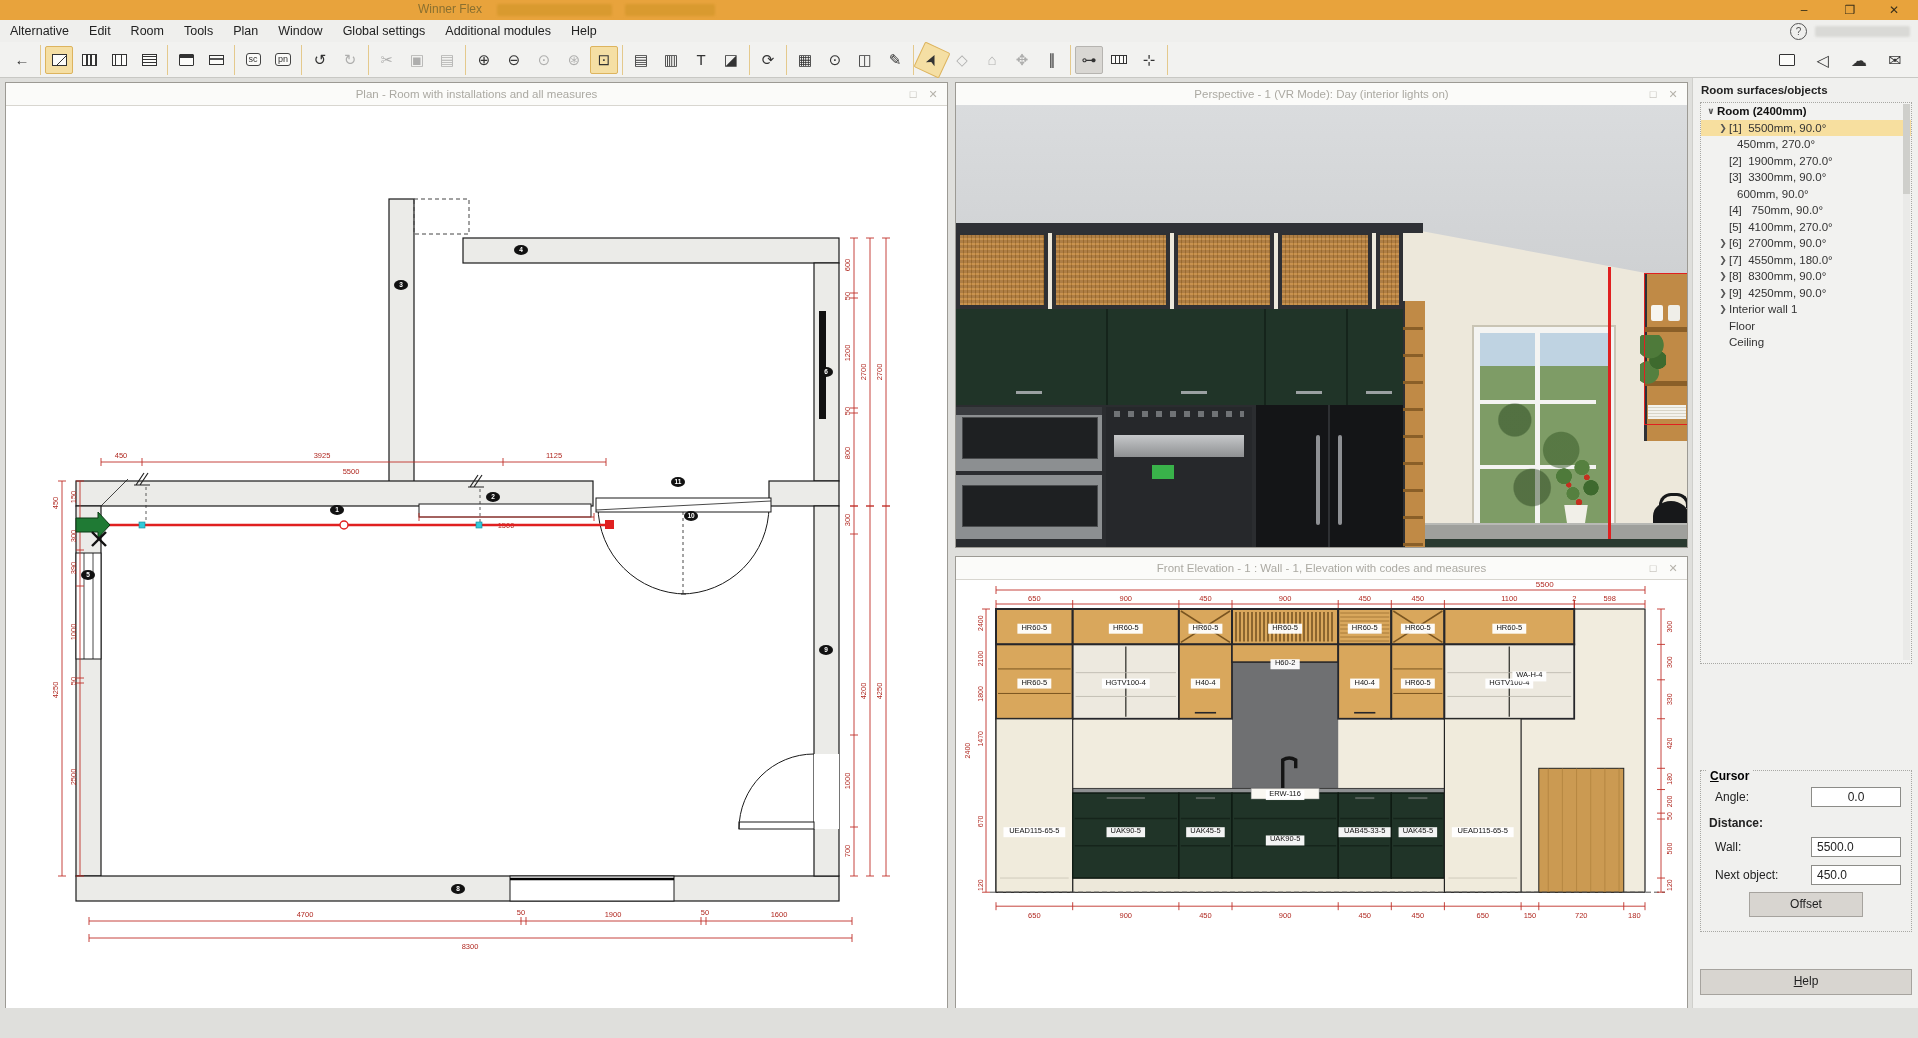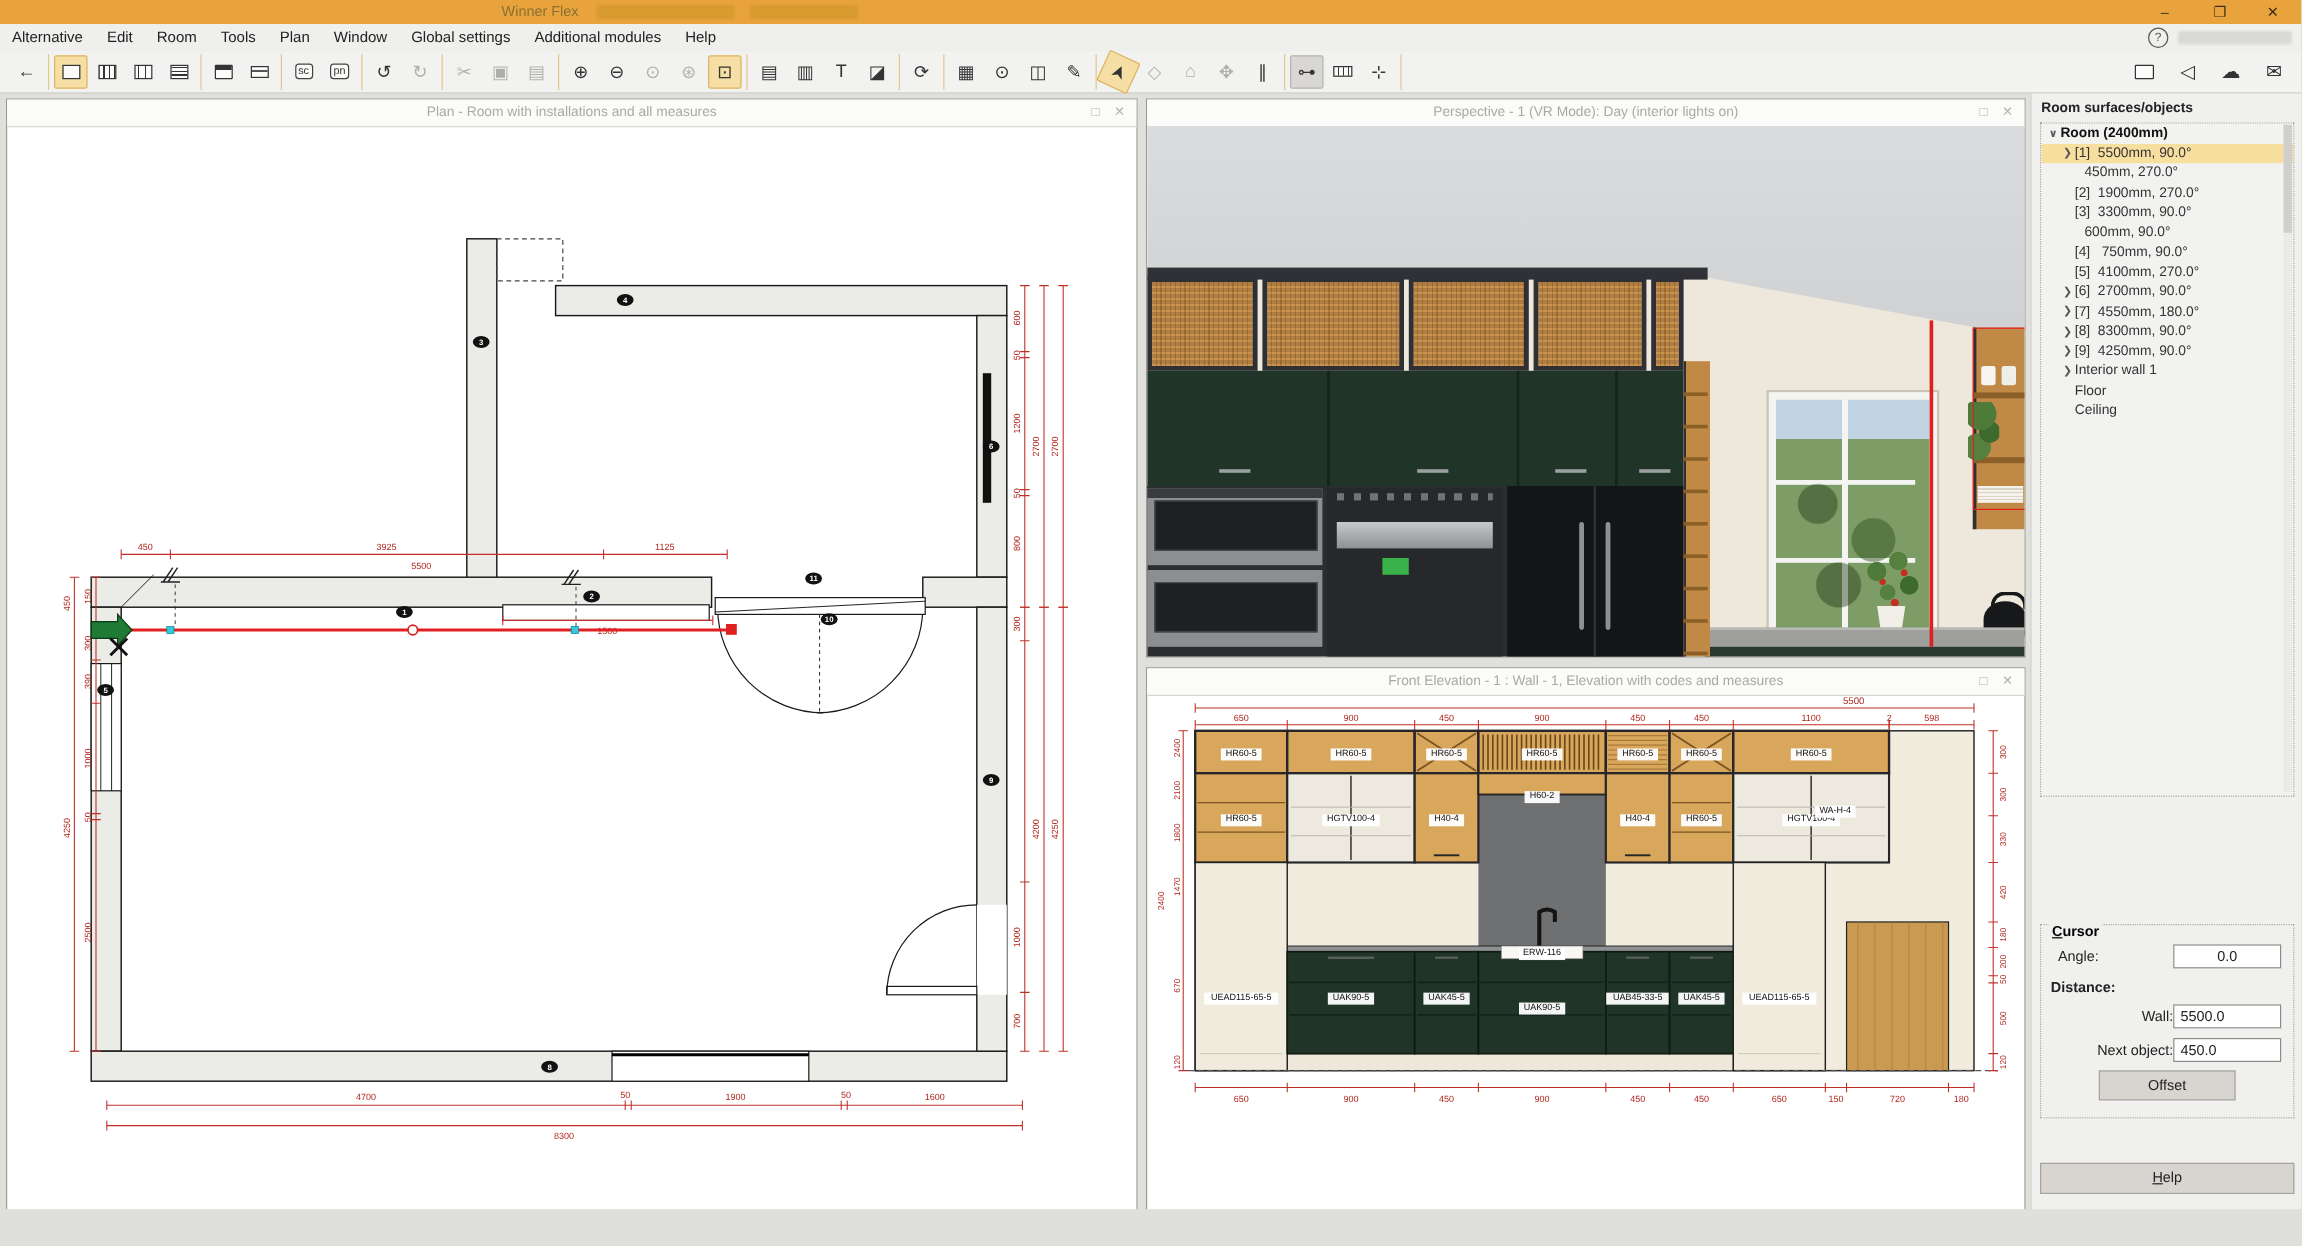--- a/index.html
+++ b/index.html
@@ -678,25 +678,25 @@
   </div>
   <div id="cursor-box">
     <div id="cursor-title" class="ul-first">Cursor</div>
     <div class="cur-row" style="top:16px;text-align:center;">
       <span class="cur-label">Angle:</span>
       <span class="cur-input">0.0</span>
     </div>
     <div class="cur-row" style="top:42px;">
       <span class="cur-label bold">Distance:</span>
     </div>
-    <div class="cur-row" style="top:66px;justify-content:flex-end;">
+    <div class="cur-row" style="top:66px;">
       <span class="cur-label">Wall:</span>
       <span class="cur-input">5500.0</span>
     </div>
-    <div class="cur-row" style="top:94px;justify-content:flex-end;">
+    <div class="cur-row" style="top:94px;">
       <span class="cur-label">Next object:</span>
       <span class="cur-input">450.0</span>
     </div>
     <div id="offset-btn">Offset</div>
   </div>
   <div id="help-btn" class="ul-first">Help</div>
 </div>
 
 <div id="statusbar">Add free drawing measurements</div>
 

